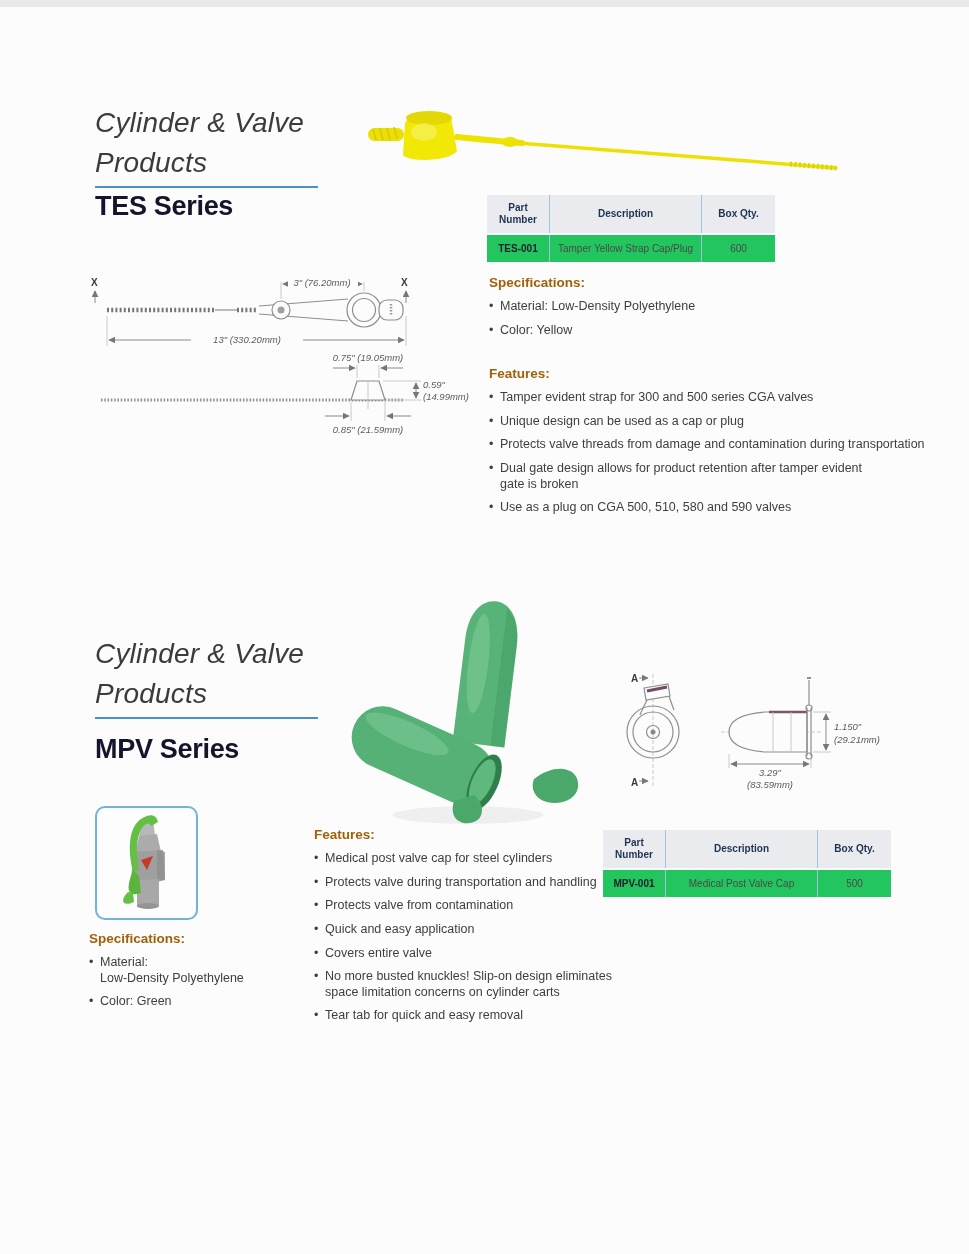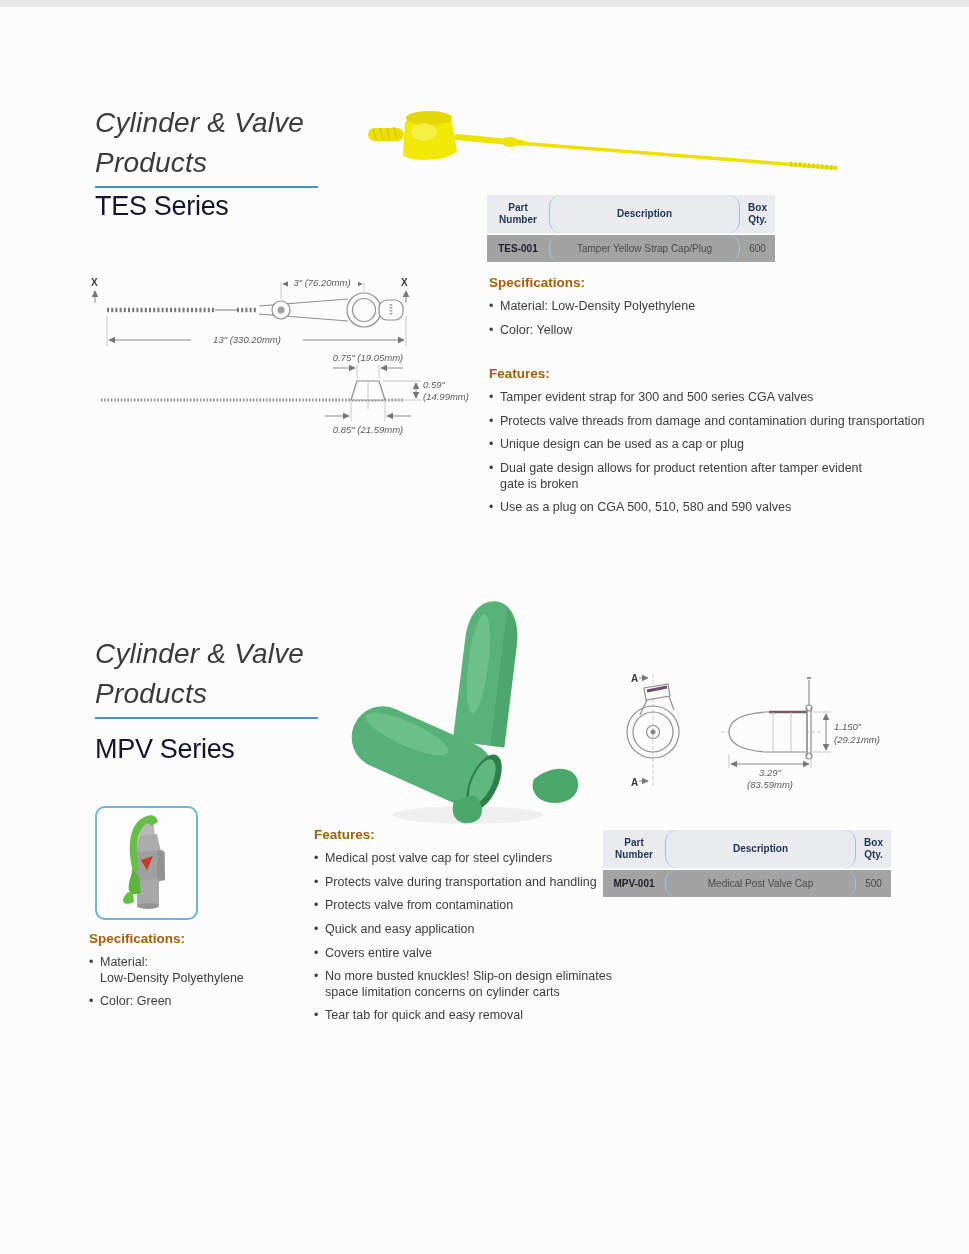--- a/index.html
+++ b/index.html
@@ -5,35 +5,35 @@
   html,body{margin:0;padding:0;background:#e9e9e9;}
   .page{
     position:relative;width:969px;height:1254px;margin:7px auto;
     background:#fcfcfc;overflow:hidden;
     font-family:"Liberation Sans",sans-serif;color:#3e3e3e;
   }
   .abs{position:absolute;}
   
   .title-block{font-style:italic;font-size:28px;line-height:40px;color:#3b3b3b;letter-spacing:0.2px;}
   .rule{height:2px;background:#4793c9;}
-  .series{margin:0;font-size:27px;font-weight:400;color:#14142c;letter-spacing:-0.3px;}
+  .series{margin:0;font-size:27px;font-weight:700;color:#14142c;letter-spacing:-0.3px;}
   
   .blk h3{margin:0 0 9px 0;font-size:13.5px;font-weight:bold;color:#a16207;}
   .blk ul{list-style:none;margin:0;padding:0;}
   .blk li{position:relative;padding-left:11px;font-size:12.5px;line-height:1.25;
           color:#3e3e3e;margin-bottom:8px;white-space:pre-line;}
   .blk li::before{content:"\2022";position:absolute;left:0;top:0;color:#3e3e3e;}
   
   .ptable{width:288px;font-size:10px;}
   .ptable .thead{display:flex;background:#e9ebee;border-bottom:2px solid #fafbfc;}
-  .ptable .trow{display:flex;background:#a3a3a3;}
+  .ptable .trow{display:flex;background:#22c55e;}
   .ptable .cell{display:flex;align-items:center;justify-content:center;text-align:center;
                 padding:4px 4px;box-sizing:border-box;}
   .ptable .c1{width:62px;}
-  .ptable .c2{width:191px;border-left:1px solid #9fc4dd;border-right:1px solid #9fc4dd;border-radius:12px;}
+  .ptable .c2{width:153px;border-left:1px solid #9fc4dd;border-right:1px solid #9fc4dd;}
   .ptable .c3{flex:1;}
   .ptable .thead .cell{min-height:38px;font-weight:bold;color:#1e3252;line-height:1.25;}
   .ptable .trow .cell{min-height:27px;color:#4a4a4a;}
   .ptable .trow .c1{font-weight:bold;color:#20202e;}
   
   .ln{stroke:#8e8e8e;stroke-width:1.2;fill:none;}
   .lnf{stroke:#8e8e8e;stroke-width:1.2;fill:#fcfcfc;}
   .thin{stroke:#bdbdbd;stroke-width:0.8;fill:none;}
   .cl{stroke:#b5b5b5;stroke-width:0.7;stroke-dasharray:4 2;fill:none;}
   .serr{stroke:#767676;stroke-width:4.5;stroke-dasharray:2 2.2;fill:none;}
@@ -86,22 +86,22 @@
       <ul>
         <li>Material: Low-Density Polyethylene</li>
         <li>Color: Yellow</li>
       </ul>
     </div>
 
     <div class="abs blk" style="left:489px;top:359px;width:470px;">
       <h3>Features:</h3>
       <ul>
         <li>Tamper evident strap for 300 and 500 series CGA valves</li>
+        <li>Unique design can be used as a cap or plug</li>
         <li>Protects valve threads from damage and contamination during transportation</li>
-        <li>Unique design can be used as a cap or plug</li>
         <li>Dual gate design allows for product retention after tamper evident
 gate is broken</li>
         <li>Use as a plug on CGA 500, 510, 580 and 590 valves</li>
       </ul>
     </div>
 
     <svg class="abs" style="left:85px;top:262px;" width="392" height="180" viewBox="0 0 392 180">
       <defs>
         <marker id="ma" viewBox="0 0 10 10" refX="9" refY="5" markerWidth="7" markerHeight="7" orient="auto">
           <path d="M0,0 L10,5 L0,10 Z" fill="#777"></path>

